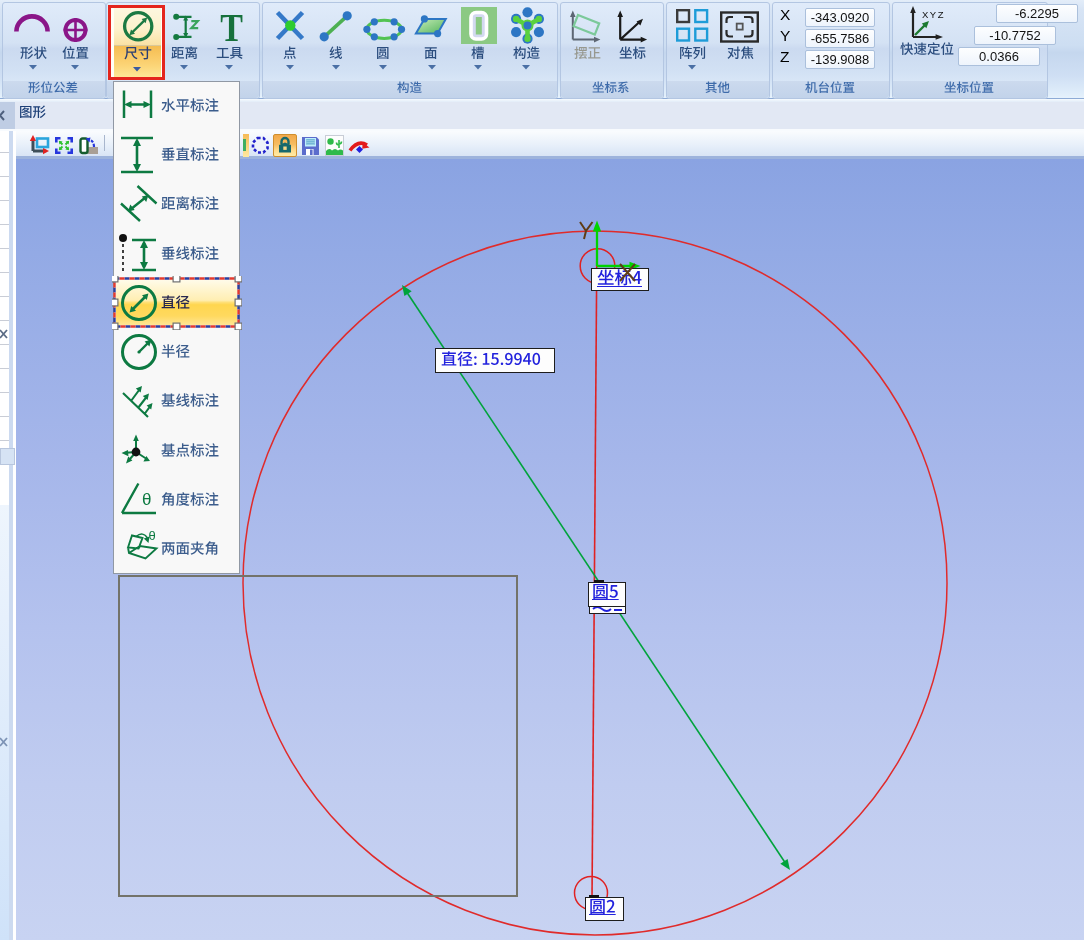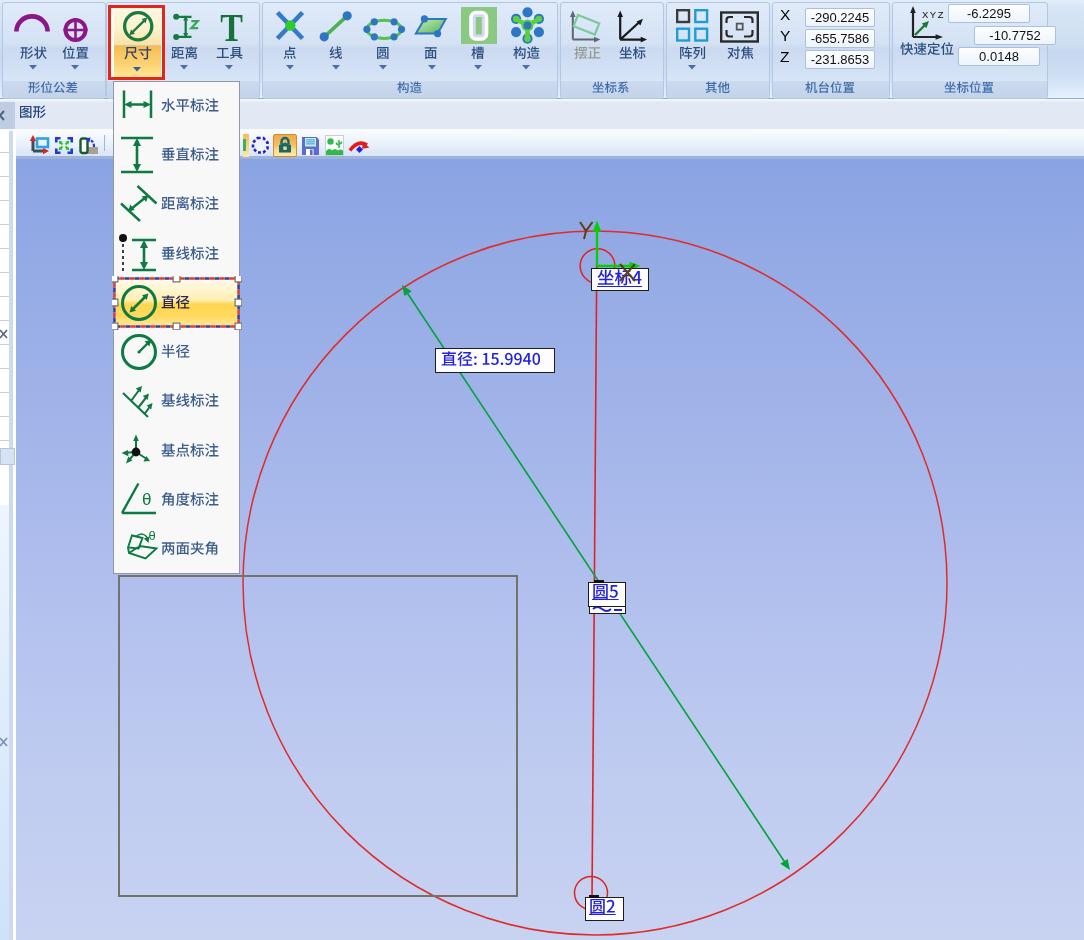--- a/index.html
+++ b/index.html
@@ -290,43 +290,43 @@
     <path d="M6.5 12 V9 Q6.5 6 9.5 6 H13 M24 6 H29.5 Q32.5 6 32.5 9 V12 M32.5 19 V22.5 Q32.5 25.5 29.5 25.5 H24 M13 25.5 H9.5 Q6.5 25.5 6.5 22.5 V19" fill="none" stroke="#2a2a2a" stroke-width="2.2"></path>
     <rect x="16.7" y="12.6" width="6" height="6" fill="none" stroke="#555" stroke-width="1.8"></rect>
   </svg>
 <svg style="position:absolute;left:726.5px;top:47.0px;overflow:visible" width="29" height="17" fill="#2b4d7e">
     <g transform="translate(0,10.80) scale(0.013500)">
       <use href="#u5bf9" x="0"></use>
       <use href="#u7126" x="1000"></use>
     </g>
   </svg>
 <div class="abs" style="left:780px;top:6px;width:16px;height:20px;font-size:15.5px;color:#000;">X</div>
-<div class="vbox" style="left:805px;top:8px;width:68px;height:17px">-290.2245</div>
+<div class="vbox" style="left:805px;top:8px;width:68px;height:17px">-343.0920</div>
 <div class="abs" style="left:780px;top:27px;width:16px;height:20px;font-size:15.5px;color:#000;">Y</div>
 <div class="vbox" style="left:805px;top:29px;width:68px;height:17px">-655.7586</div>
 <div class="abs" style="left:780px;top:48px;width:16px;height:20px;font-size:15.5px;color:#000;">Z</div>
-<div class="vbox" style="left:805px;top:50px;width:68px;height:17px">-231.8653</div>
+<div class="vbox" style="left:805px;top:50px;width:68px;height:17px">-139.9088</div>
 <svg style="position:absolute;left:905px;top:6px;overflow:visible" width="44" height="36">
     <path d="M8 4 V31 M8 31 H33" stroke="#222" stroke-width="2.2"></path>
     <path d="M8 0 L5.2 7 L10.8 7 Z M38 31 L30.6 28.2 L30.6 33.8 Z" fill="#222"></path>
     <path d="M10 29 L20 19" stroke="#1c7a30" stroke-width="2.4"></path>
     <path d="M24 15 L16.8 17.6 L21.4 22.2 Z" fill="#1c7a30"></path>
     <text x="17" y="12" font-size="9.5" font-family="Liberation Sans" fill="#111" style="letter-spacing:1.5px">XYZ</text>
   </svg>
 <svg style="position:absolute;left:900.0px;top:42.5px;overflow:visible" width="56" height="17" fill="#2b4d7e">
     <g transform="translate(0,10.80) scale(0.013500)">
       <use href="#u5feb" x="0"></use>
       <use href="#u901f" x="1000"></use>
       <use href="#u5b9a" x="2000"></use>
       <use href="#u4f4d" x="3000"></use>
     </g>
   </svg>
-<div class="vbox" style="left:948px;top:4.0px;width:80px;height:17px">-6.2295</div>
+<div class="vbox" style="left:996px;top:4.0px;width:80px;height:17px">-6.2295</div>
 <div class="vbox" style="left:974px;top:25.5px;width:80px;height:17px">-10.7752</div>
-<div class="vbox" style="left:958px;top:47.0px;width:80px;height:17px">0.0148</div>
+<div class="vbox" style="left:958px;top:47.0px;width:80px;height:17px">0.0366</div>
 <div class="abs" style="left:0;top:102px;width:1084px;height:27px;background:#e2e8f4"></div>
 <div class="abs" style="left:0;top:129px;width:1084px;height:2px;background:#f8fbfe"></div>
 <svg style="position:absolute;left:19.0px;top:106.0px;overflow:visible" width="29" height="17" fill="#1c3f77">
     <g transform="translate(0,10.80) scale(0.013500)">
       <use href="#u56fe" x="0"></use>
       <use href="#u5f62" x="1000"></use>
     </g>
   </svg>
 <div class="abs" style="left:0;top:102px;width:15px;height:27px;background:#bfcde4"></div>
 <svg class="abs" style="left:-4px;top:110px" width="10" height="12">

